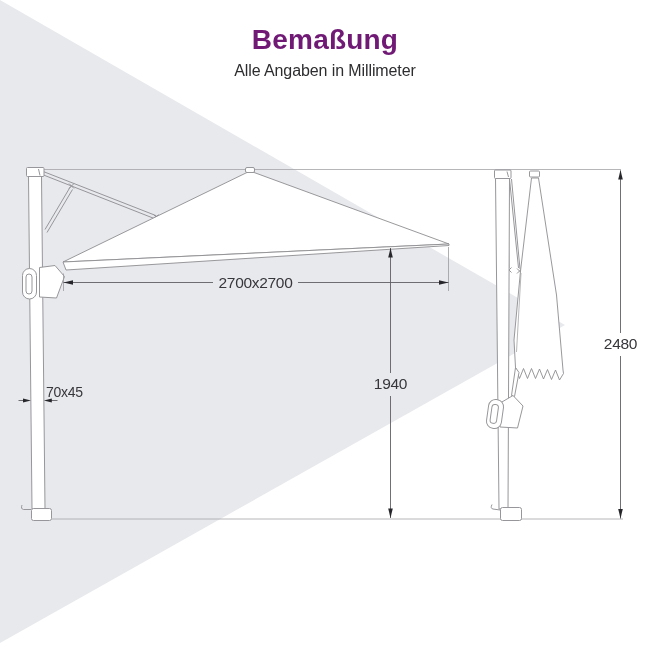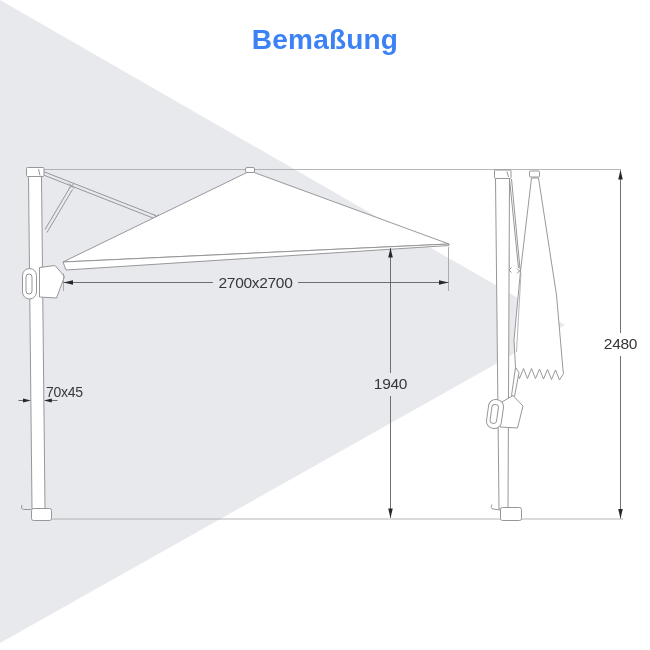--- a/index.html
+++ b/index.html
@@ -1,38 +1,39 @@
 <!DOCTYPE html>
 <html><head>
 <meta charset="utf-8">
 <style>
   html,body{margin:0;padding:0;background:#ffffff;}
   #stage{position:relative;width:650px;height:650px;background:#ffffff;overflow:hidden;
          font-family:"Liberation Sans", sans-serif;}
   .title{position:absolute;top:24px;left:0;width:650px;text-align:center;
-         font-size:28px;font-weight:700;color:#3b82f6;letter-spacing:.2px;}
+         font-size:28px;font-weight:700;color:#701a75;letter-spacing:.2px;}
   .subtitle{position:absolute;top:62px;left:0;width:650px;text-align:center;
          font-size:16px;font-weight:400;color:#2d2d30;letter-spacing:-.1px;}
   svg{position:absolute;top:0;left:0;}
   .struct{stroke:#97979b;stroke-width:1;fill:none;}
   .structf{stroke:#97979b;stroke-width:1;fill:#ffffff;}
   .canopy{stroke:#8d8d91;stroke-width:0.9;fill:#ffffff;stroke-linejoin:round;}
   .thin{stroke:#a3a3a7;stroke-width:0.8;fill:none;}
   .dim{stroke:#5f5f64;stroke-width:0.9;fill:none;}
   .ext{stroke:#9a9a9e;stroke-width:0.8;fill:none;}
   .arrow{fill:#27272b;stroke:none;}
   .dimtext{fill:#37373b;font-size:15.5px;letter-spacing:-0.3px;}
   .dimtext.small{font-size:14px;}
 </style>
 </head>
 <body>
 
 <div id="stage">
 
   <div class="title">Bemaßung</div>
+  <div class="subtitle">Alle Angaben in Millimeter</div>
 
   <svg width="650" height="650" viewBox="0 0 650 650">
 
     <polygon points="0,0 565,325 0,643" fill="#e8e9ed"></polygon>
 
     <line class="thin" x1="43" y1="169.5" x2="621" y2="169.5"></line>
     <line class="thin" x1="52" y1="519" x2="623" y2="519"></line>
 
     <g>
 

